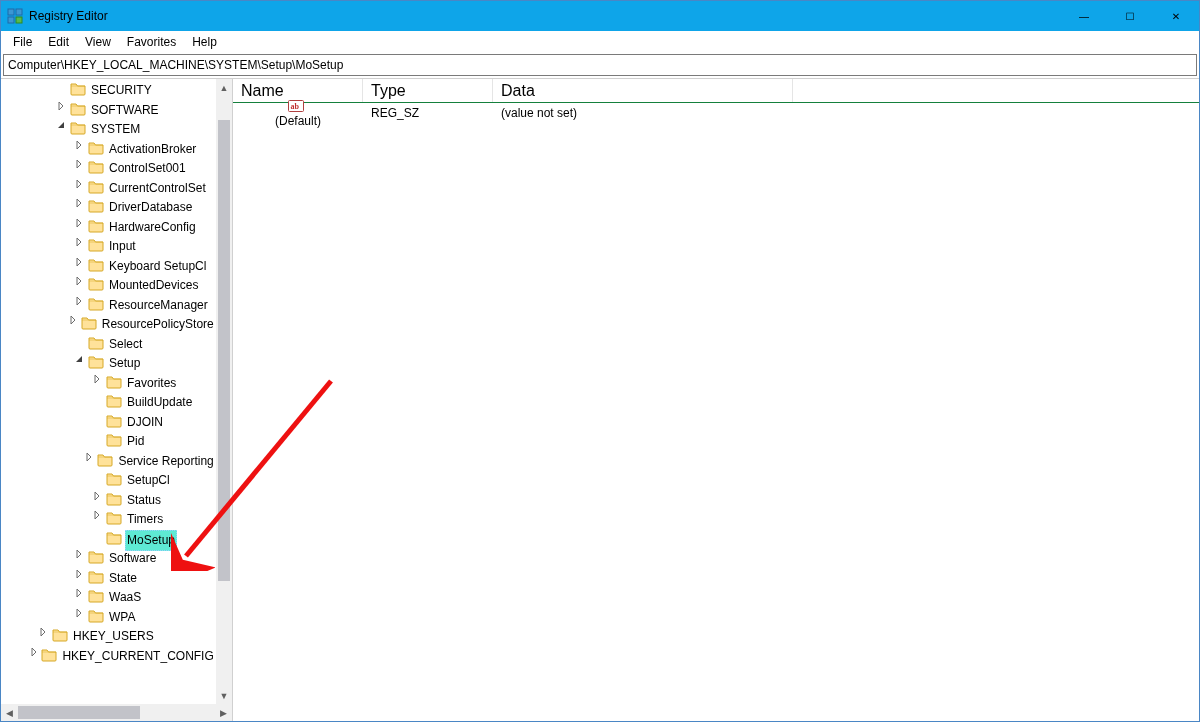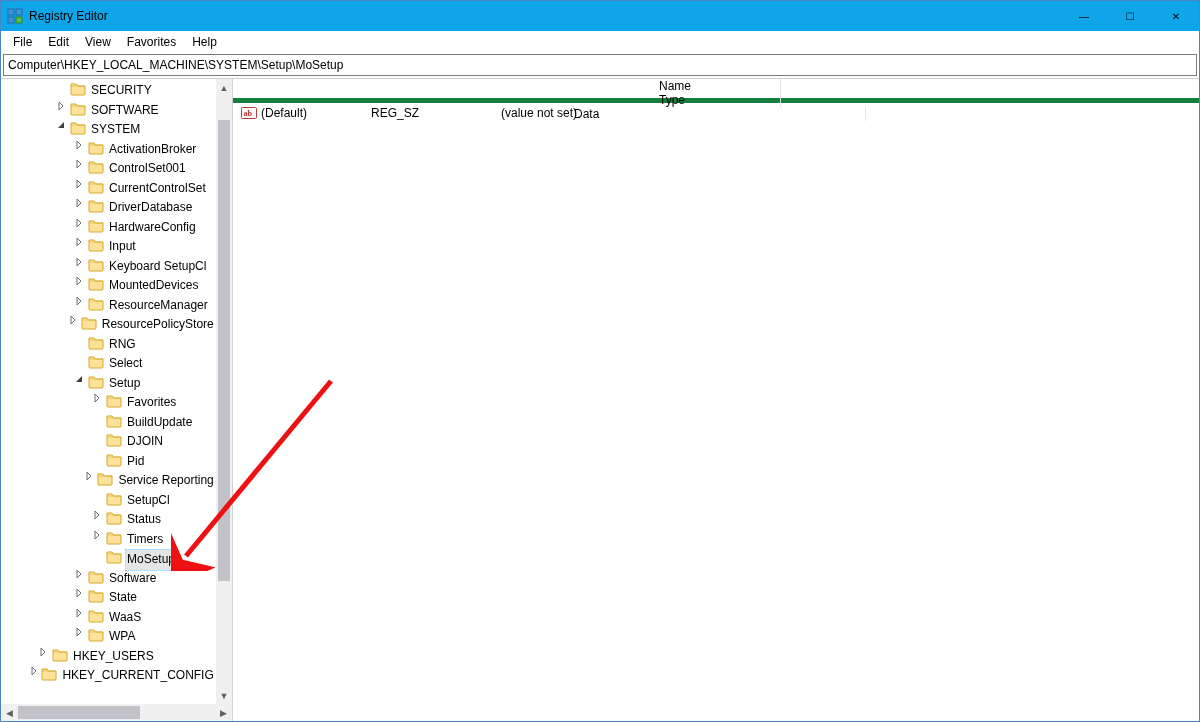--- a/index.html
+++ b/index.html
@@ -134,21 +134,21 @@
   .expander.none { visibility: hidden; }
   .folder-icon {
     width: 16px; height: 16px;
     margin: 0 3px 0 1px;
     display: inline-flex;
   }
   .tree-label {
     padding: 0 2px;
   }
   .tree-label.selected {
-    background: #e5e5e5;
+    background: #5eead4;
     border: 1px dotted #99d1ff;
     padding: 0 1px;
   }
 
   
   .vscroll {
     width: 17px;
     background: #f0f0f0;
     display: flex;
     flex-direction: column;
@@ -203,44 +203,43 @@
   
   .values-pane {
     flex: 1 1 auto;
     display: flex;
     flex-direction: column;
   }
   .col-headers {
     height: 24px;
     display: flex;
     align-items: center;
-    font-size: 12px;
+    font-size: 16px;
     color: #000;
-    border-bottom: 5px solid #15803d;
-    flex-direction: column;
+    border-bottom: 1px solid #15803d;
   }
   .col-headers .col {
     padding: 0 8px;
     height: 100%;
     display: flex;
     align-items: center;
     border-right: 1px solid #e5e5e5;
   }
   .col-name { width: 130px; }
   .col-type { width: 130px; }
   .col-data { width: 300px; }
 
   .value-row {
     display: flex;
     align-items: center;
     height: 20px;
     font-size: 12px;
   }
   .value-row .vcell { padding: 0 8px; }
-  .value-row .c-name { width: 130px; display:flex; align-items:center; }
+  .value-row .c-name { width: 130px; display:flex; align-items:center;flex-direction:column; }
   .value-row .c-type { width: 130px; }
   .value-row .c-data { width: 300px; }
 
   .str-icon {
     width: 16px; height: 16px;
     margin-right: 4px;
     display:inline-flex;
   }
 
   
@@ -498,35 +497,20 @@
                 <svg width="10" height="10" viewBox="0 0 10 10">
                   <path d="M3 1 L7 5 L3 9 Z" fill="none" stroke="#6d6d6d" stroke-width="1"></path>
                 </svg>
               </span>
               <span class="folder-icon">
                 <svg viewBox="0 0 16 16" width="16" height="16">
                   <path d="M1 3 h5 l1.5 2 H15 v8 a1 1 0 0 1 -1 1 H2 a1 1 0 0 1 -1 -1 Z" fill="#ffe29a" stroke="#d6a826"></path>
                   <path d="M1 5 H15" stroke="#d6a826" stroke-width="0.5"></path>
                 </svg>
               </span>
-              <span class="tree-label">RNG</span>
-            </div>
-            <div class="tree-row">
-              <span class="tree-line" style="display: inline-block; width: 72px;"></span>
-              <span class="expander none">
-                <svg width="10" height="10" viewBox="0 0 10 10">
-                  <path d="M3 1 L7 5 L3 9 Z" fill="none" stroke="#6d6d6d" stroke-width="1"></path>
-                </svg>
-              </span>
-              <span class="folder-icon">
-                <svg viewBox="0 0 16 16" width="16" height="16">
-                  <path d="M1 3 h5 l1.5 2 H15 v8 a1 1 0 0 1 -1 1 H2 a1 1 0 0 1 -1 -1 Z" fill="#ffe29a" stroke="#d6a826"></path>
-                  <path d="M1 5 H15" stroke="#d6a826" stroke-width="0.5"></path>
-                </svg>
-              </span>
               <span class="tree-label">Select</span>
             </div>
             <div class="tree-row">
               <span class="tree-line" style="display: inline-block; width: 72px;"></span>
               <span class="expander">
                 <svg width="10" height="10" viewBox="0 0 10 10">
                   <path d="M8 2 L8 8 L2 8 Z" fill="#404040"></path>
                 </svg>
               </span>
               <span class="folder-icon">

